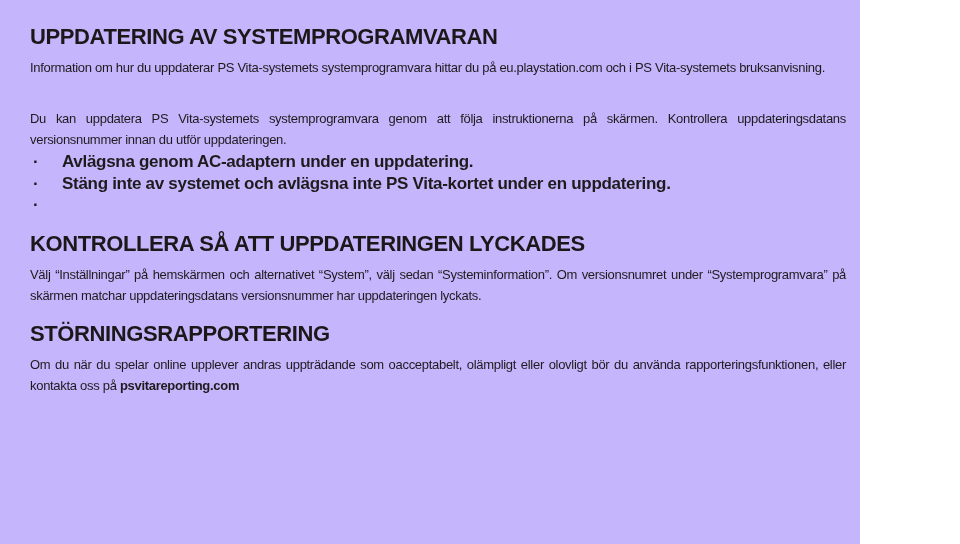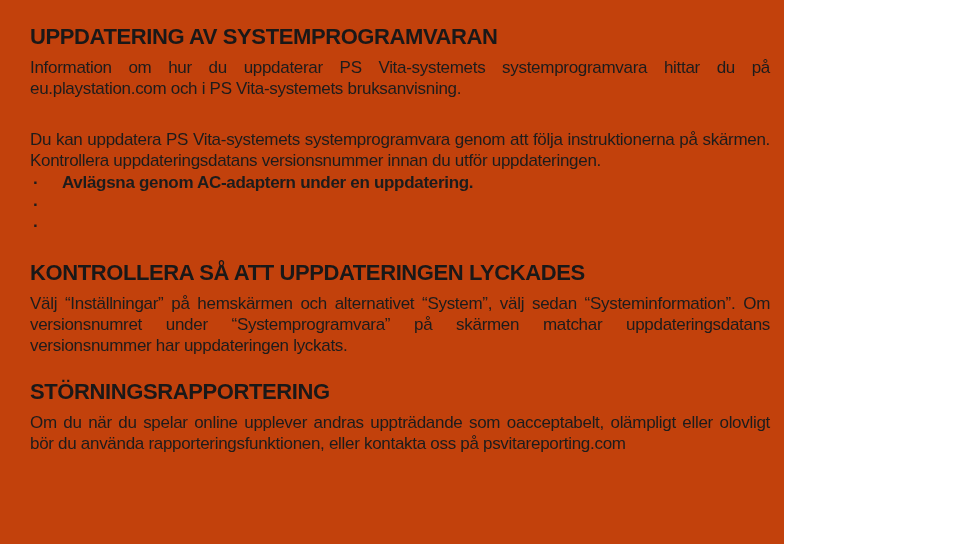--- a/index.html
+++ b/index.html
@@ -2,42 +2,42 @@
 <html lang="sv"><head>
 <meta charset="utf-8">
 <style>
   html, body {
     margin: 0;
     padding: 0;
     background: #ffffff;
   }
   .page {
     position: relative;
-    width: 784px;
+    width: 860px;
     height: 544px;
     box-sizing: border-box;
-    background: #c2410c;
+    background: #c4b5fd;
     color: #1d1c1c;
     font-family: "Liberation Sans", sans-serif;
     padding: 25px 14px 0 30px;
     overflow: hidden;
   }
   .heading {
     font-size: 22px;
     font-weight: 700;
     letter-spacing: -0.4px;
     margin: 0 0 8px 0;
     line-height: 1.1;
     color: #1a1818;
   }
   .heading.mt {
-    margin-top: 24px;
+    margin-top: 16px;
   }
   p.body {
-    font-size: 17px;
+    font-size: 13px;
     line-height: 21px;
     letter-spacing: -0.3px;
     margin: 0;
     text-align: justify;
   }
   p.body.gap-top {
     margin-top: 30px;
   }
   .bullet-list {
     margin: 1px 0 0 0;
@@ -52,21 +52,21 @@
   }
   .bullet-glyph {
     flex: 0 0 32px;
     width: 32px;
     font-weight: 700;
     text-align: left;
     padding-left: 3px;
     box-sizing: border-box;
   }
   .bold-inline {
-    font-weight: 400;
+    font-weight: 700;
     margin-top: 14px;
   }
 </style>
 </head>
 <body>
 
 <div class="page">
 
   <h1 class="heading">UPPDATERING AV SYSTEMPROGRAMVARAN</h1>
 
@@ -74,20 +74,21 @@
 
   <p class="body gap-top">Du kan uppdatera PS Vita-systemets systemprogramvara genom att följa instruktionerna på skärmen. Kontrollera uppdateringsdatans versionsnummer innan du utför uppdateringen.</p>
 
   <div class="bullet-list">
     <div class="bullet-row">
       <span class="bullet-glyph">·</span>
       <span class="bullet-text">Avlägsna genom AC-adaptern under en uppdatering.</span>
     </div>
     <div class="bullet-row">
       <span class="bullet-glyph">·</span>
+      <span class="bullet-text">Stäng inte av systemet och avlägsna inte PS Vita-kortet under en uppdatering.</span>
     </div>
     <div class="bullet-row">
       <span class="bullet-glyph">·</span>
     </div>
   </div>
 
   <h1 class="heading mt">KONTROLLERA SÅ ATT UPPDATERINGEN LYCKADES</h1>
 
   <p class="body">Välj “Inställningar” på hemskärmen och alternativet “System”, välj sedan “Systeminformation”. Om versionsnumret under “Systemprogramvara” på skärmen matchar uppdateringsdatans versionsnummer har uppdateringen lyckats.</p>
 

